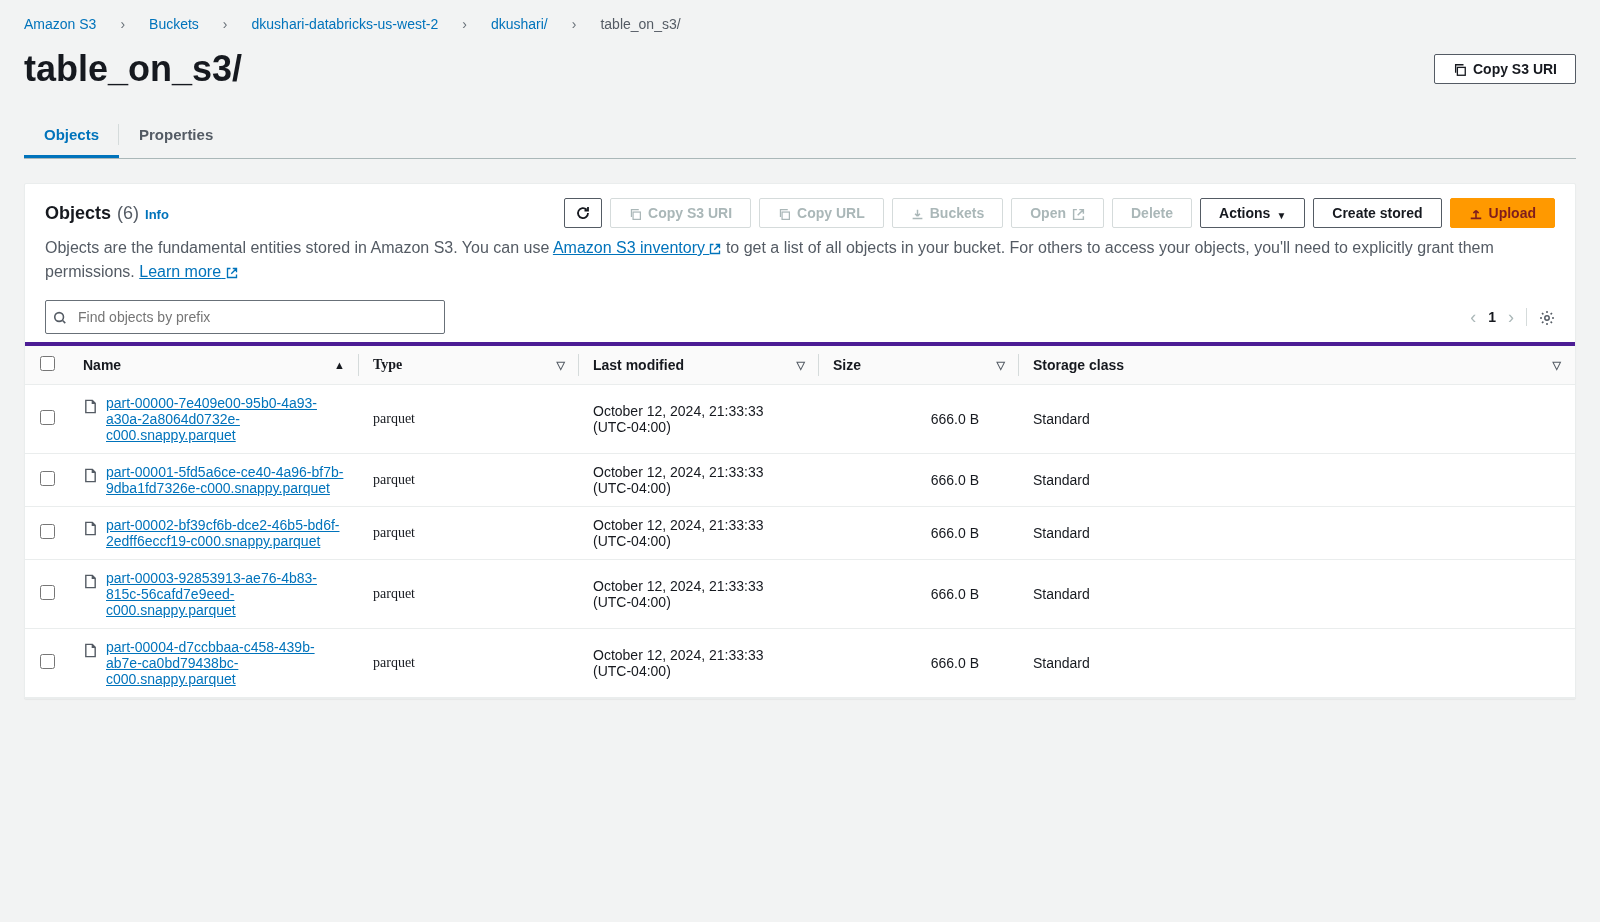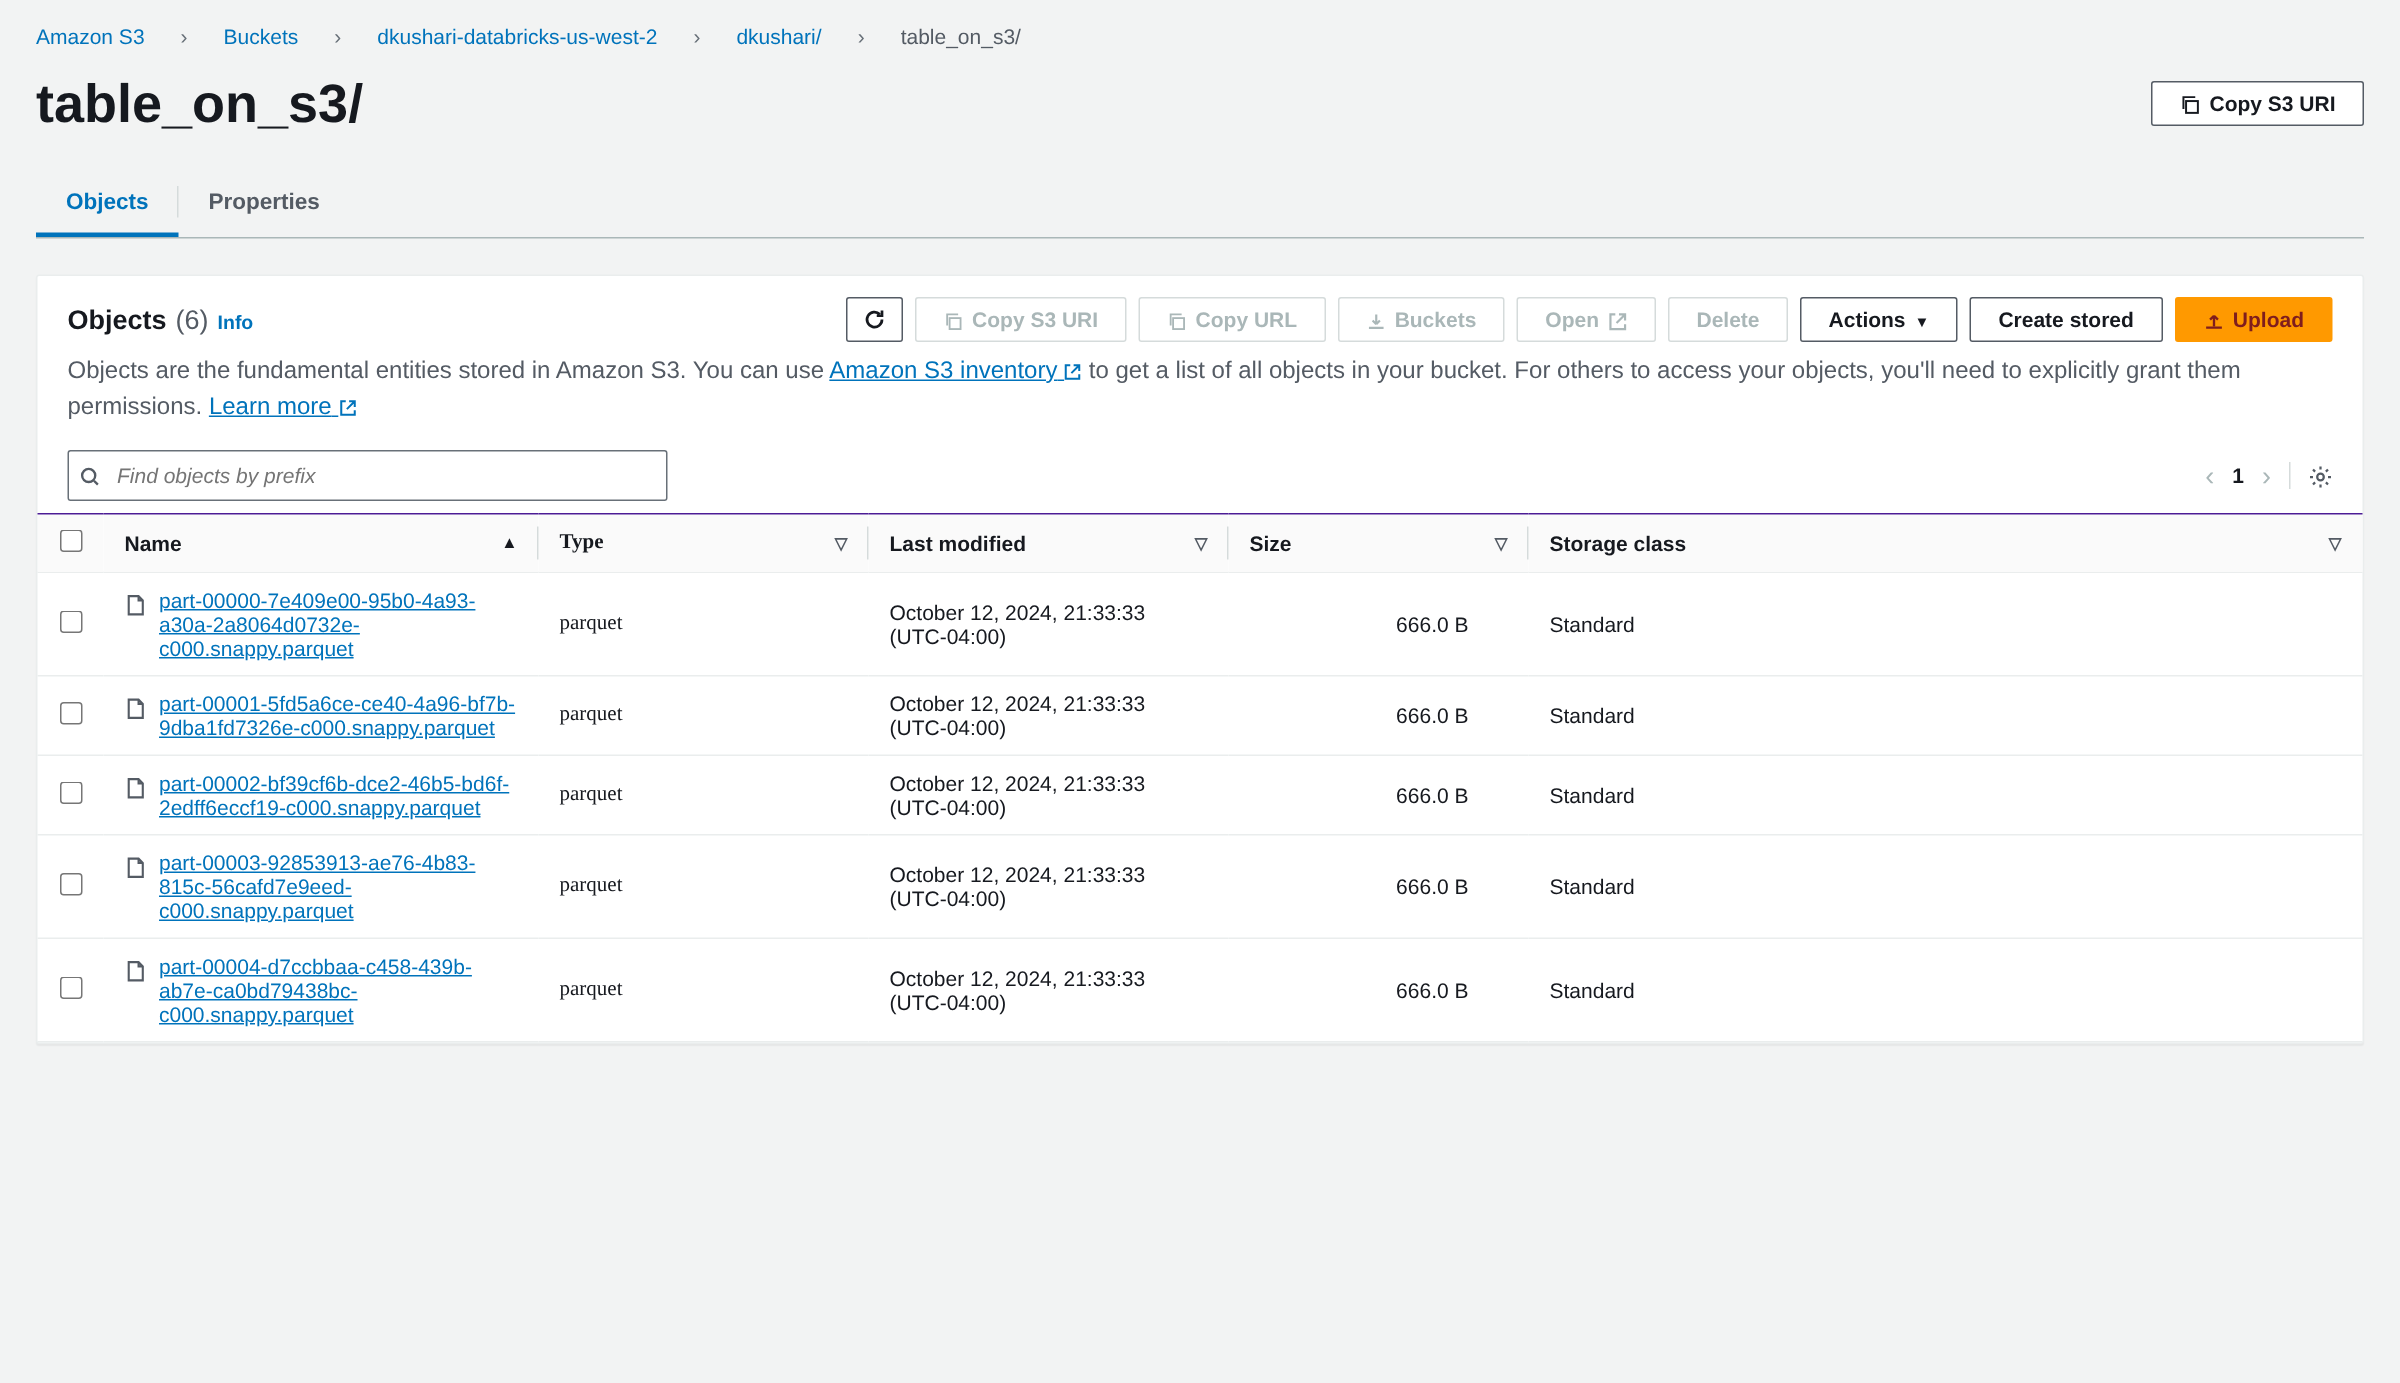--- a/index.html
+++ b/index.html
@@ -102,41 +102,40 @@
     .search-box {
       position: relative;
       width: 400px;
     }
     .search-box input {
       width: 100%;
       padding: 8px 10px 8px 32px;
       border: 1px solid #687078;
       border-radius: 2px;
       font-size: 14px;
-      font-style: italic;
       color: #687078;
     }
     .search-box .search-icon {
       position: absolute; left: 8px; top: 50%; transform: translateY(-50%);
       color: #545b64;
     }
     .pager { display: flex; align-items: center; gap: 12px; color: #545b64; }
     .pager .page-num { color: #16191f; font-weight: 700; }
     .pager .arrow { color: #aab7b8; cursor: not-allowed; font-size: 18px; }
     .gear { color: #545b64; cursor: pointer; border-left: 1px solid #d5dbdb; padding-left: 12px;}
     table { width: 100%; border-collapse: collapse; }
     th, td {
       text-align: left;
       padding: 10px 14px;
       border-bottom: 1px solid #eaeded;
       font-size: 14px;
       vertical-align: middle;
     }
     th {
-      border-top: 1px solid #4c1d95;
+      border-top: 4px solid #4c1d95;
       color: #16191f;
       font-weight: 700;
       background: #fafafa;
       position: relative;
     }
     th .sort-sep {
       position: absolute;
       right: 0;
       top: 8px;
       bottom: 8px;

